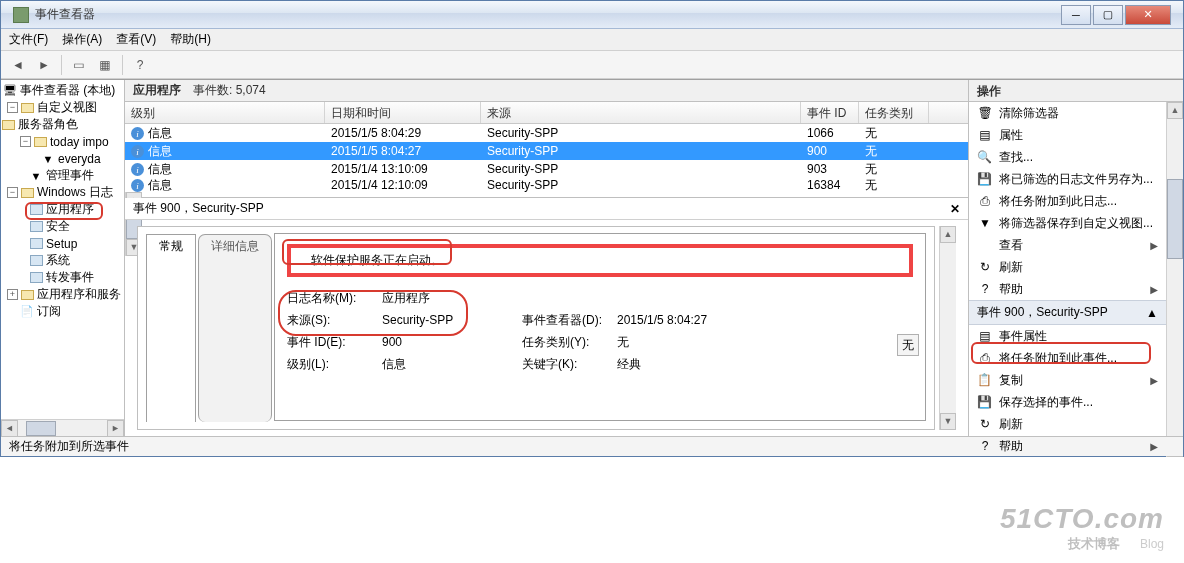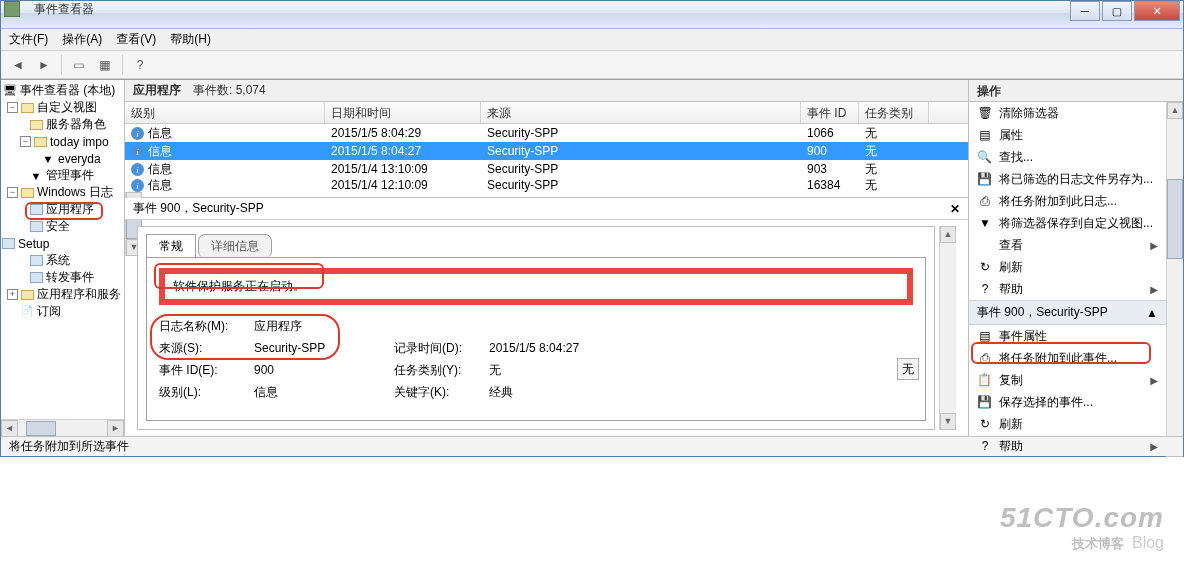--- a/index.html
+++ b/index.html
@@ -1,20 +1,20 @@
 <!DOCTYPE html>
 <html><head>
 <meta charset="utf-8">
 <style>
 * { margin: 0; padding: 0; box-sizing: border-box; }
 body { font-family: "Microsoft YaHei", "Segoe UI", Tahoma, sans-serif; font-size: 12px; background: #fff; overflow: hidden; }
 .window { width: 1184px; height: 457px; border: 1px solid #5a7ca8; background: #fff; display: flex; flex-direction: column; }
 
 
-.titlebar { height: 28px; background: linear-gradient(to bottom, #f4f8fc 0%, #dce6f2 45%, #cdd9eb 46%, #e4ecf7 100%); display: flex; align-items: flex-start; padding: 0 3px; border-bottom: 1px solid #a5b9d5; gap: 8px; }
+.titlebar { height: 28px; background: linear-gradient(to bottom, #f4f8fc 0%, #dce6f2 45%, #cdd9eb 46%, #e4ecf7 100%); display: flex; align-items: center; padding: 0 12px; border-bottom: 1px solid #a5b9d5; }
 .titlebar .app-icon { width: 16px; height: 16px; margin-right: 6px; background: #7a9b6e; border: 1px solid #5a7a4e; }
 .titlebar .title { flex: 1; color: #333; }
 .titlebar .ctrl { display: flex; }
 .titlebar .ctrl button { width: 30px; height: 20px; margin-left: 2px; border: 1px solid #8a9bb5; background: linear-gradient(to bottom, #f0f4fb, #d3dff0); font-size: 11px; cursor: pointer; }
 .titlebar .ctrl .close { background: linear-gradient(to bottom, #e78a7a, #c94a3a); color: #fff; width: 46px; }
 
 
 .menubar { height: 22px; background: #f0f0f0; display: flex; align-items: center; padding: 0 8px; border-bottom: 1px solid #d0d0d0; }
 .menubar span { margin-right: 14px; cursor: default; }
 
@@ -67,26 +67,26 @@
 .vscroll { width: 17px; background: #f0f0f0; border-left: 1px solid #d0d0d0; display: flex; flex-direction: column; }
 .vscroll .arrow { height: 17px; background: #e8e8e8; border: 1px solid #c0c0c0; text-align: center; font-size: 9px; line-height: 15px; color: #666; }
 .vscroll .thumb { flex: 0 0 30px; background: #d0d8e4; border: 1px solid #a0a8b4; }
 .vscroll .track { flex: 1; }
 
 
 .details { flex: 1; display: flex; flex-direction: column; min-height: 0; }
 .det-title { height: 22px; display: flex; align-items: center; justify-content: space-between; padding: 0 8px; background: #fff; border-bottom: 1px solid #d0d0d0; }
 .det-title .xbtn { font-weight: bold; cursor: pointer; }
 .det-body { flex: 1; padding: 6px 12px 6px 12px; display: flex; }
-.det-inner { flex: 1; border: 1px solid #bfbfbf; background: #fff; padding: 6px 8px 8px 8px; display: flex; flex-direction: column; position: relative; }
+.det-inner { flex: 1; border: 1px solid #bfbfbf; background: #fff; padding: 6px 8px 8px 8px; display: flex; flex-direction: row; position: relative; }
 .tabs { display: flex; }
 .tab { padding: 3px 12px; border: 1px solid #a0a0a0; border-bottom: none; background: #fff; margin-right: 2px; position: relative; top: 1px; }
 .tab.inactive { background: #f2f2f2; color: #555; border-radius: 7px; }
 .det-content { flex: 1; border: 1px solid #a0a0a0; padding: 10px 12px; position: relative; }
-.msg-box { border: 6px solid #ef4444; padding: 4px 8px; }
+.msg-box { border: 4px solid #ef4444; padding: 4px 20px; }
 .field-grid { margin-top: 10px; }
 .field-grid .frow { display: flex; height: 22px; align-items: center; }
 .flabel { width: 95px; }
 .fval { width: 140px; }
 .flabel2 { width: 95px; }
 .fval2 { width: 180px; }
 .up-btn { position: absolute; right: 6px; top: 100px; width: 22px; height: 22px; border: 1px solid #b0b0b0; background: #f4f4f4; text-align: center; line-height: 20px; }
 
 
 .right { width: 214px; display: flex; flex-direction: column; }
@@ -98,21 +98,21 @@
 .action-item .aicon { width: 16px; height: 16px; margin-right: 6px; display: inline-flex; align-items: center; justify-content: center; }
 .action-item .arrow-r { margin-left: auto; font-size: 10px; color: #555; }
 
 
 .statusbar { height: 20px; border-top: 1px solid #c0c0c0; background: #f4f4f4; padding: 2px 8px; display: flex; align-items: center; font-size: 12px; }
 
 
 .watermark { position: fixed; right: 20px; bottom: 10px; text-align: right; color: #bfbfbf; font-family: Arial, sans-serif; }
 .watermark .big { font-size: 28px; font-weight: bold; font-style: italic; letter-spacing: 1px; margin-top: 41px; }
 .watermark .small { font-size: 13px; font-weight: bold; }
-.watermark .tiny { font-size: 16px; color: #ccc; margin-left:8px; }
+.watermark .tiny { font-size: 12px; color: #ccc; margin-left:20px; }
 </style>
 </head>
 <body>
 
 <div class="window">
 
   <div class="titlebar">
     <div class="app-icon"></div>
     <div class="title">事件查看器</div>
     <div class="ctrl">
@@ -147,21 +147,21 @@
             <span class="ticon">🖥</span>
             <span>事件查看器 (本地)</span>
           </div>
         <div class="node" style="padding-left:6px">
             <span class="toggle">−</span>
             <span class="ticon">
               <span class="folder"></span>
             </span>
             <span>自定义视图</span>
           </div>
-        <div class="node" style="padding-left:28px">
+        <div class="node" style="">
             <span class="ticon">
               <span class="folder"></span>
             </span>
             <span>服务器角色</span>
           </div>
         <div class="node" style="padding-left:19px">
             <span class="toggle">−</span>
             <span class="ticon">
               <span class="folder"></span>
             </span>
@@ -187,21 +187,21 @@
               <span class="logicon"></span>
             </span>
             <span>应用程序</span>
           </div>
         <div class="node" style="padding-left:28px">
             <span class="ticon">
               <span class="logicon"></span>
             </span>
             <span>安全</span>
           </div>
-        <div class="node" style="">
+        <div class="node" style="padding-left:28px">
             <span class="ticon">
               <span class="logicon"></span>
             </span>
             <span>Setup</span>
           </div>
         <div class="node" style="padding-left:28px">
             <span class="ticon">
               <span class="logicon"></span>
             </span>
             <span>系统</span>
@@ -300,21 +300,21 @@
               <div class="msg-box">软件保护服务正在启动。</div>
               <div class="red-box" style="left:7px; top:5px; width:170px; height:26px;"></div>
               <div class="field-grid">
                 <div class="frow">
                     <span class="flabel">日志名称(M):</span>
                     <span class="fval">应用程序</span>
                   </div>
                 <div class="frow">
                     <span class="flabel">来源(S):</span>
                     <span class="fval">Security-SPP</span>
-                    <span class="flabel2">记录时间(D):</span>
+                    <span class="flabel2">事件查看器(D):</span>
                     <span class="fval2">2015/1/5 8:04:27</span>
                   </div>
                 <div class="frow">
                     <span class="flabel">事件 ID(E):</span>
                     <span class="fval">900</span>
                     <span class="flabel2">任务类别(Y):</span>
                     <span class="fval2">无</span>
                   </div>
                 <div class="frow">
                     <span class="flabel">级别(L):</span>

